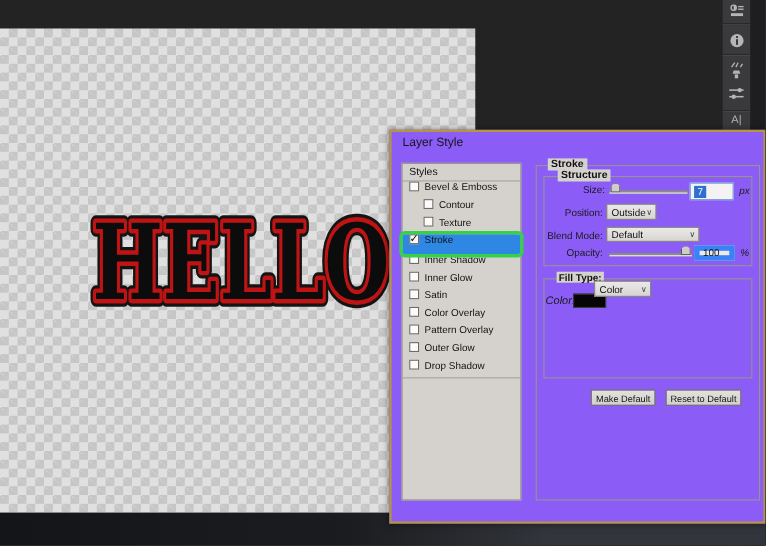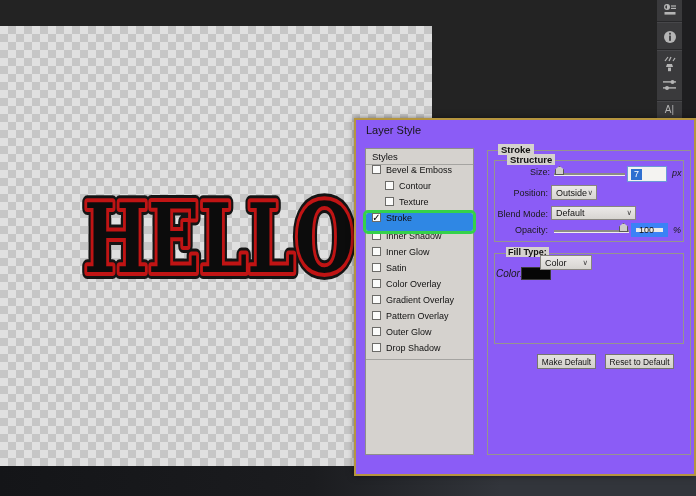--- a/index.html
+++ b/index.html
@@ -160,24 +160,20 @@
       <div class="fx-row">
         <span class="cb"></span>
         <span class="lbl">Satin</span>
       </div>
       <div class="fx-row">
         <span class="cb"></span>
         <span class="lbl">Color Overlay</span>
       </div>
       <div class="fx-row">
         <span class="cb"></span>
-        <span class="lbl">Gradient Overlay</span>
-      </div>
-      <div class="fx-row">
-        <span class="cb"></span>
         <span class="lbl">Pattern Overlay</span>
       </div>
       <div class="fx-row">
         <span class="cb"></span>
         <span class="lbl">Outer Glow</span>
       </div>
       <div class="fx-row">
         <span class="cb"></span>
         <span class="lbl">Drop Shadow</span>
       </div>

